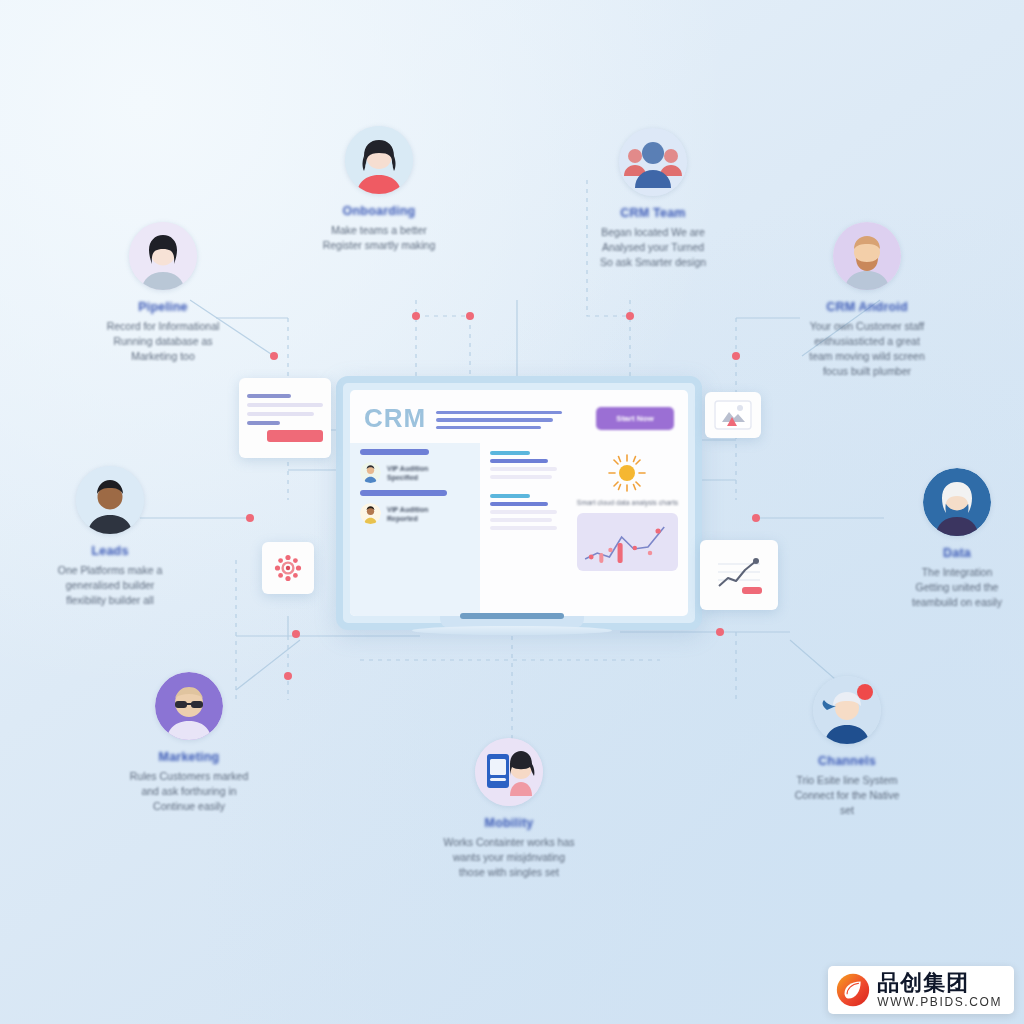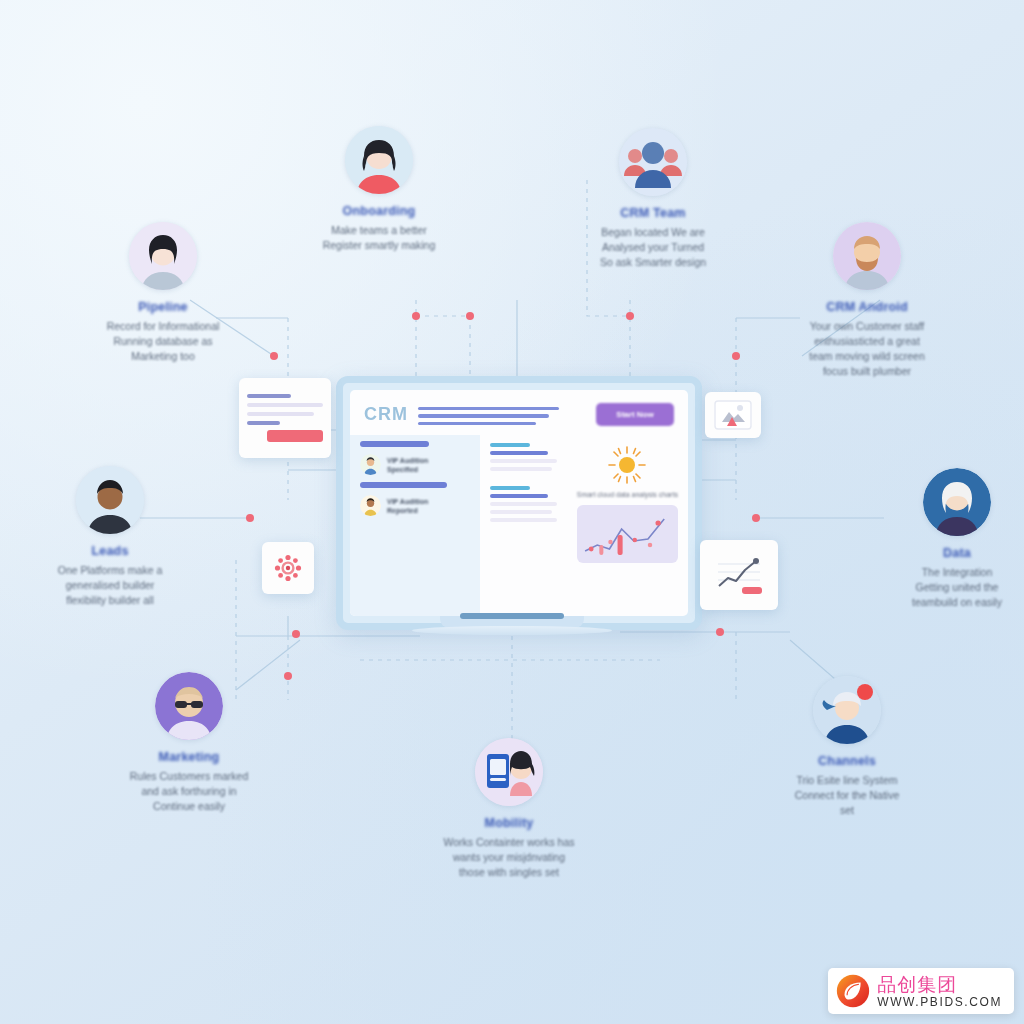--- a/index.html
+++ b/index.html
@@ -59,21 +59,21 @@
     background:#6f9dc4;border-radius:3px;
   }
   #base{
     position:absolute;left:412px;top:626px;width:200px;height:9px;
     background:linear-gradient(180deg,#e3eff9,#cfe2f2);border-radius:50%;
   }
 
   
   .scr-head{display:flex;align-items:center;padding:13px 14px 9px 14px;gap:10px;}
   .crm-logo{
-    font-size:18px;font-weight:bold;color:#9cc2dd;letter-spacing:1px;
+    font-size:26px;font-weight:bold;color:#9cc2dd;letter-spacing:1px;
     filter:blur(.5px);
   }
   .head-lines{flex:1;display:flex;flex-direction:column;gap:4px;padding-top:3px;}
   .hl{height:3.5px;border-radius:2px;background:#7f8fdb;}
   .hl.w1{width:84%}.hl.w2{width:78%}.hl.w3{width:70%}
   .cta{
     background:#9b6fd4;color:#fff;font-size:8px;font-weight:bold;
     padding:7px 0;width:78px;text-align:center;border-radius:5px;
     filter:blur(1.1px);
   }
@@ -122,21 +122,21 @@
 
   
   #watermark{
     position:absolute;right:10px;bottom:10px;
     display:flex;align-items:center;gap:7px;
     background:#fff;border-radius:5px;padding:6px 12px 6px 8px;
     box-shadow:0 2px 8px rgba(0,0,0,.12);
   }
   #wm-mark{width:34px;height:34px;flex:none;}
   #wm-txt{display:flex;flex-direction:column;line-height:1;}
-  #wm-cn{font-size:19px;font-weight:normal;color:#ec4899;letter-spacing:1px;}
+  #wm-cn{font-size:22px;font-weight:bold;color:#0f172a;letter-spacing:1px;}
   #wm-en{font-size:12px;color:#333;letter-spacing:1.6px;margin-top:2px;}
 </style>
 </head>
 <body>
 
 <div id="stage">
 
   <svg id="circuit" viewBox="0 0 1024 1024" xmlns="http://www.w3.org/2000/svg">
     <g fill="none" stroke="#a9c6de" stroke-width="1.2" opacity="0.75">
 

